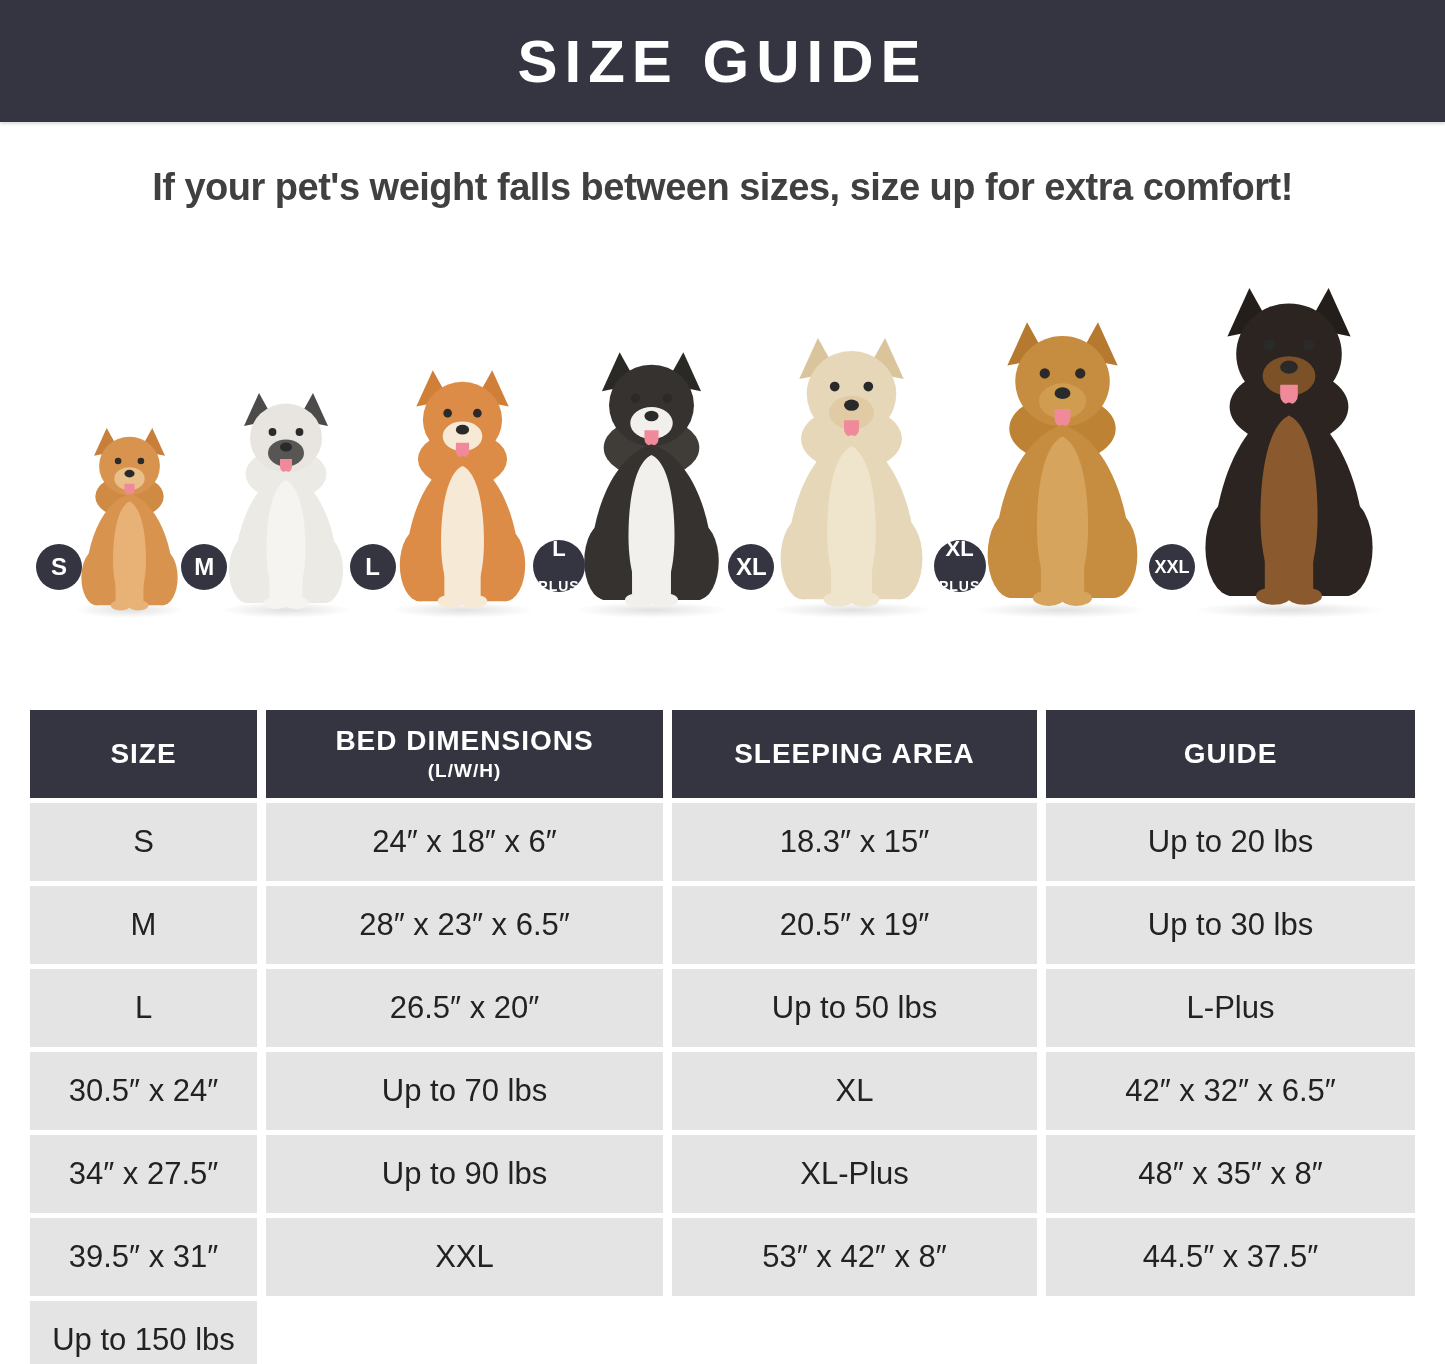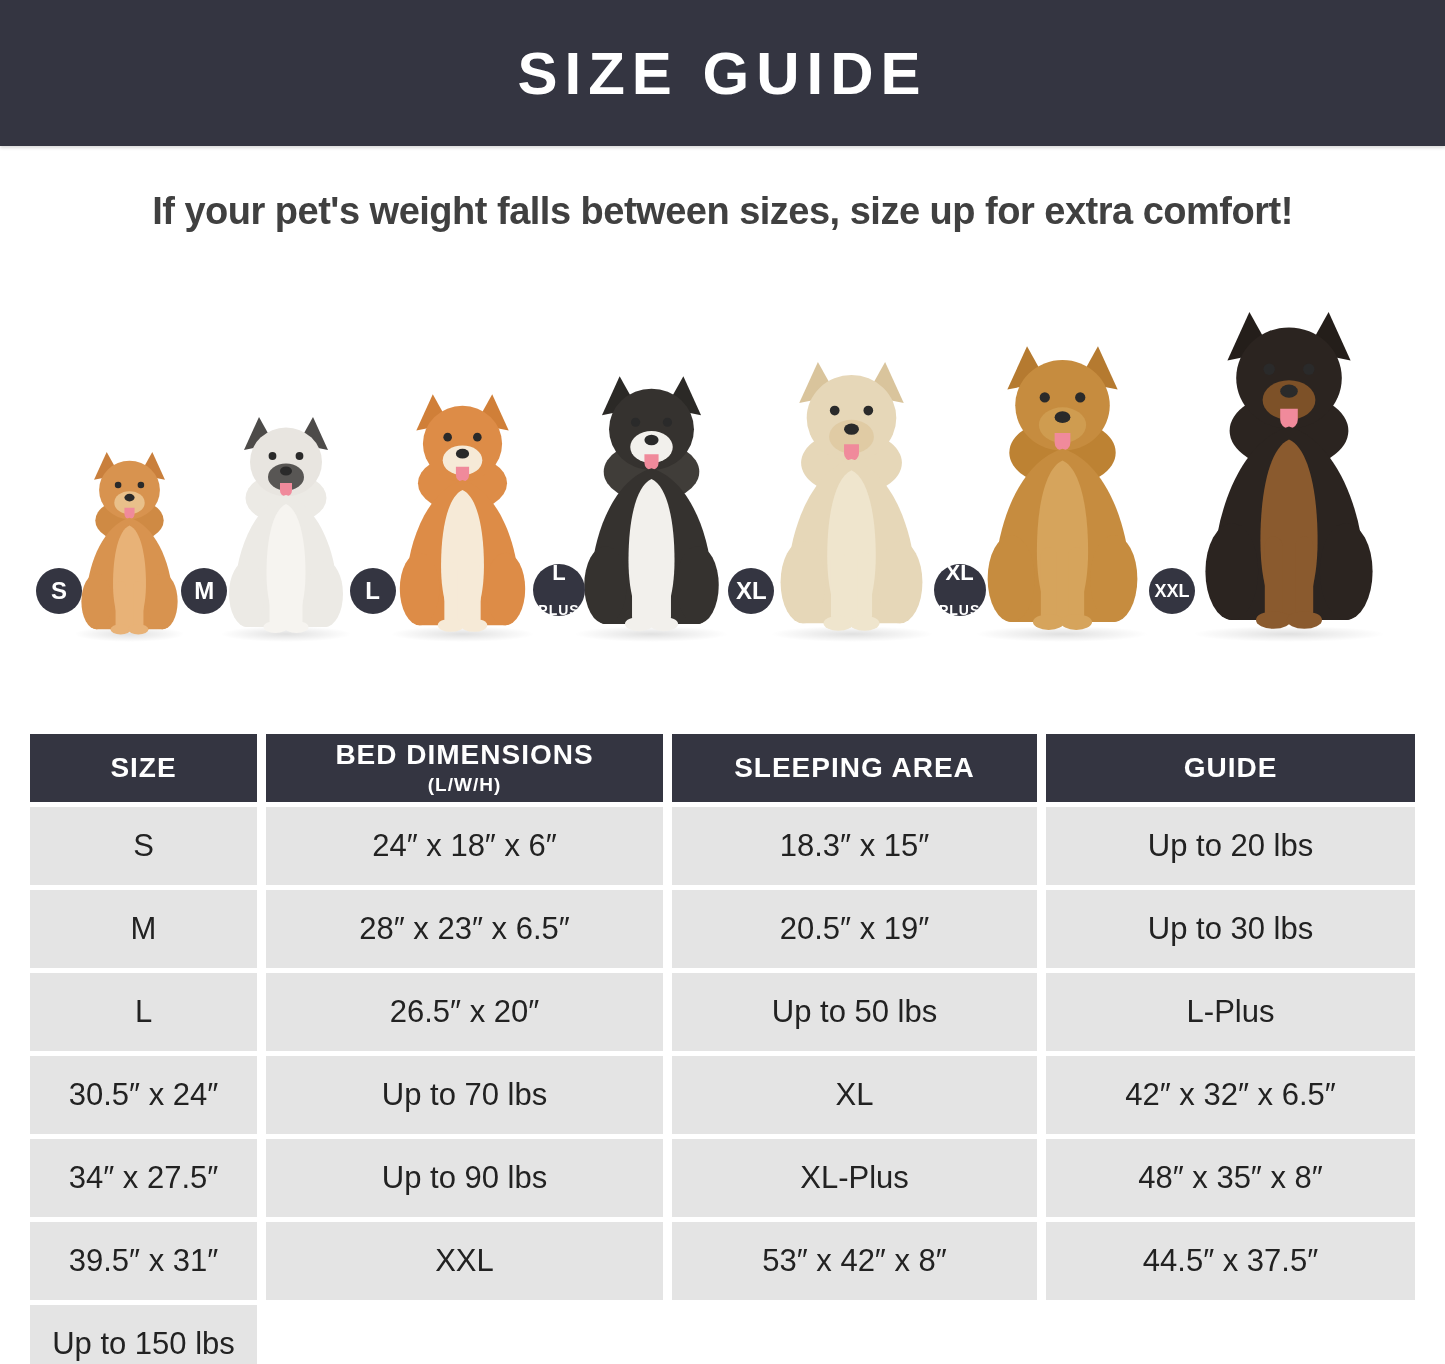--- a/index.html
+++ b/index.html
@@ -2,21 +2,21 @@
 <html><head>
 <meta charset="utf-8">
 <style>
   html,body{margin:0;padding:0;}
   body{
     width:1445px;height:1364px;overflow:hidden;background:#ffffff;
     font-family:"Liberation Sans",sans-serif;position:relative;
   }
   
   .topbar{
-    height:146px;background:#343541;display:flex;align-items:center;justify-content:center;
+    height:122px;background:#343541;display:flex;align-items:center;justify-content:center;
     box-shadow:0 2px 3px rgba(0,0,0,0.15);
   }
   .topbar h1{margin:0;color:#ffffff;font-size:60px;font-weight:bold;letter-spacing:7px;}
   
   .subtitle{
     margin:44px 20px 0;text-align:center;font-size:38px;font-weight:bold;
     color:#404040;letter-spacing:-0.5px;line-height:1.15;
   }
   
   .dogs{
@@ -47,21 +47,21 @@
   .badge.small-text .b-main{font-size:18px;}
   .b-sub{font-weight:bold;font-size:14px;letter-spacing:1px;margin-top:19px;}
   .b-sub:empty{display:none;}
   
   .size-table{
     margin:92px 30px 0;display:grid;
     grid-template-columns:227px 397px 365px auto;
     column-gap:9px;row-gap:5px;background:#ffffff;
   }
   .th{
-    height:68px;background:#343541;color:#ffffff;display:flex;flex-direction:column;
+    height:88px;background:#343541;color:#ffffff;display:flex;flex-direction:column;
     align-items:center;justify-content:center;font-weight:bold;font-size:28px;letter-spacing:1px;
   }
   .th .sub{font-size:19px;margin-top:3px;letter-spacing:1px;}
   .td{
     height:78px;background:#e4e4e4;display:flex;align-items:center;justify-content:center;
     font-size:31px;color:#222222;
   }
   .defs{position:absolute;width:0;height:0;overflow:hidden;}
 </style>
 </head>

